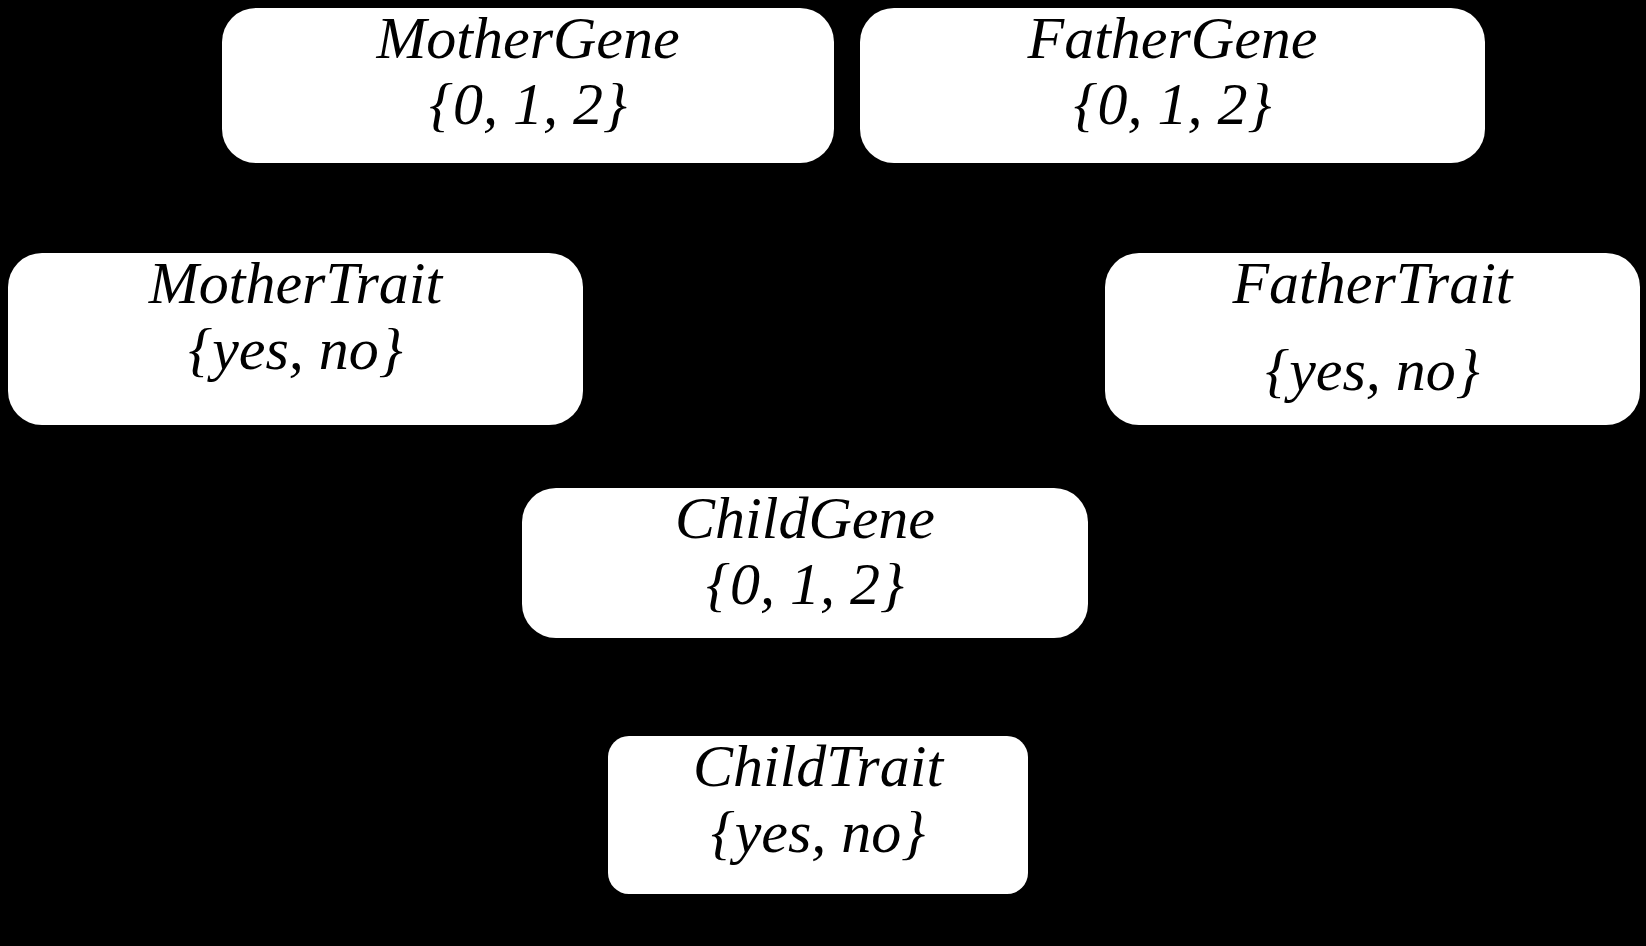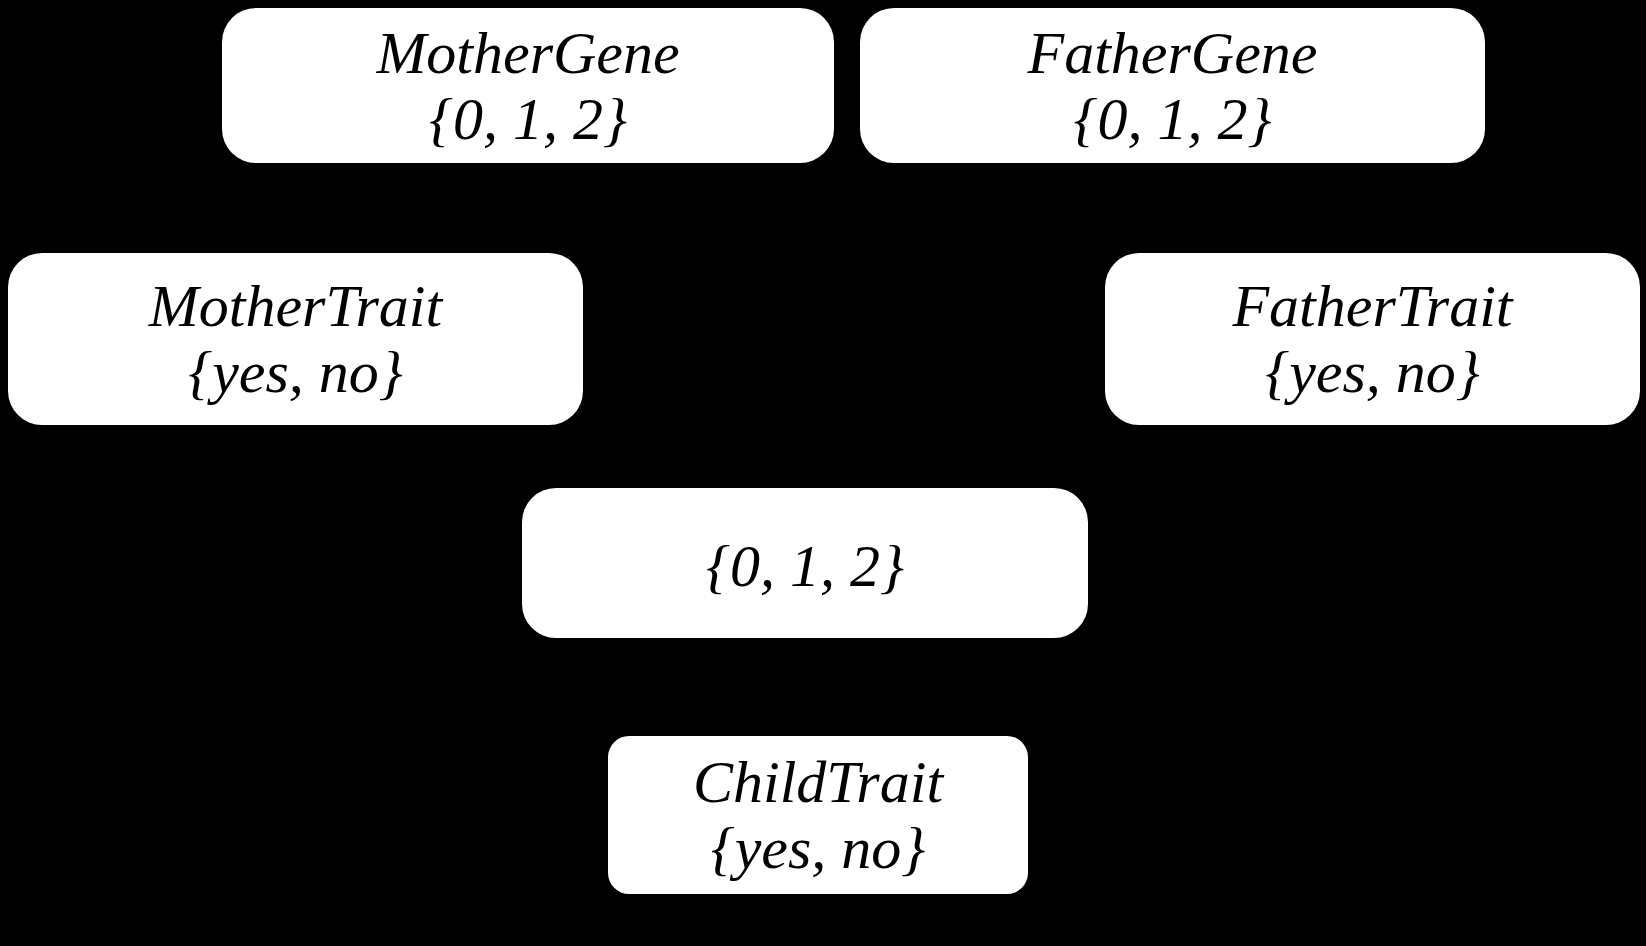--- a/index.html
+++ b/index.html
@@ -19,21 +19,21 @@
     height: 946px;
     background: #000000;
   }
   .node {
     position: absolute;
     background: #ffffff;
     border-radius: 34px;
     display: flex;
     flex-direction: column;
     align-items: center;
-    justify-content: center;
+    justify-content: flex-start;
     box-sizing: border-box;
     color: #000000;
     font-family: "Liberation Serif", "DejaVu Serif", serif;
     font-style: italic;
     font-weight: normal;
     line-height: 1.0;
     text-align: center;
     overflow: hidden;
   }
   .node .node-name {
@@ -48,21 +48,21 @@
     letter-spacing: 0px;
     white-space: nowrap;
     margin-top: 6px;
     font-style: italic;
   }
 
   
   #node-mother-gene  { left: 222px;  top: 8px;   width: 612px; height: 155px; }
   #node-father-gene  { left: 860px;  top: 8px;   width: 625px; height: 155px; }
   #node-mother-trait { left: 8px;    top: 253px; width: 575px; height: 172px; }
-  #node-father-trait { left: 1105px; top: 253px; width: 535px; height: 172px; }
+  #node-father-trait { left: 1105px; top: 253px; width: 535px; height: 172px; gap: 21px; }
   #node-child-gene   { left: 522px;  top: 488px; width: 566px; height: 150px; }
   #node-child-trait  { left: 608px;  top: 736px; width: 420px; height: 158px; border-radius: 21px; }
 </style>
 </head>
 <body>
 
 <div id="diagram">
 
   <div class="node" id="node-mother-gene">
     <span class="node-name">MotherGene</span>
@@ -78,20 +78,21 @@
     <span class="node-name">MotherTrait</span>
     <span class="node-domain">{yes, no}</span>
   </div>
 
   <div class="node" id="node-father-trait">
     <span class="node-name">FatherTrait</span>
     <span class="node-domain">{yes, no}</span>
   </div>
 
   <div class="node" id="node-child-gene">
+    <span class="node-name">ChildGene</span>
     <span class="node-domain">{0, 1, 2}</span>
   </div>
 
   <div class="node" id="node-child-trait">
     <span class="node-name">ChildTrait</span>
     <span class="node-domain">{yes, no}</span>
   </div>
 
 </div>
 

